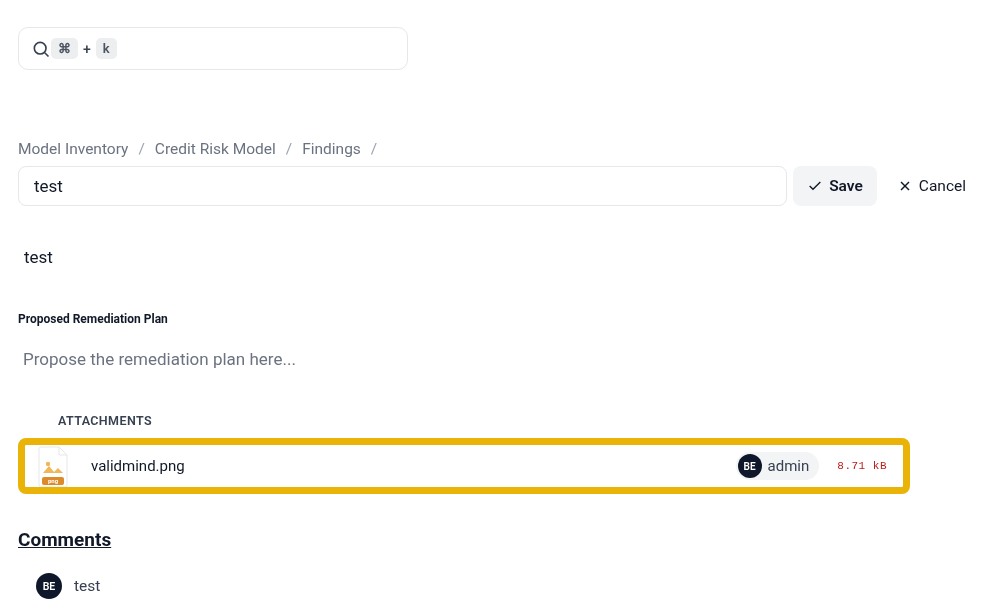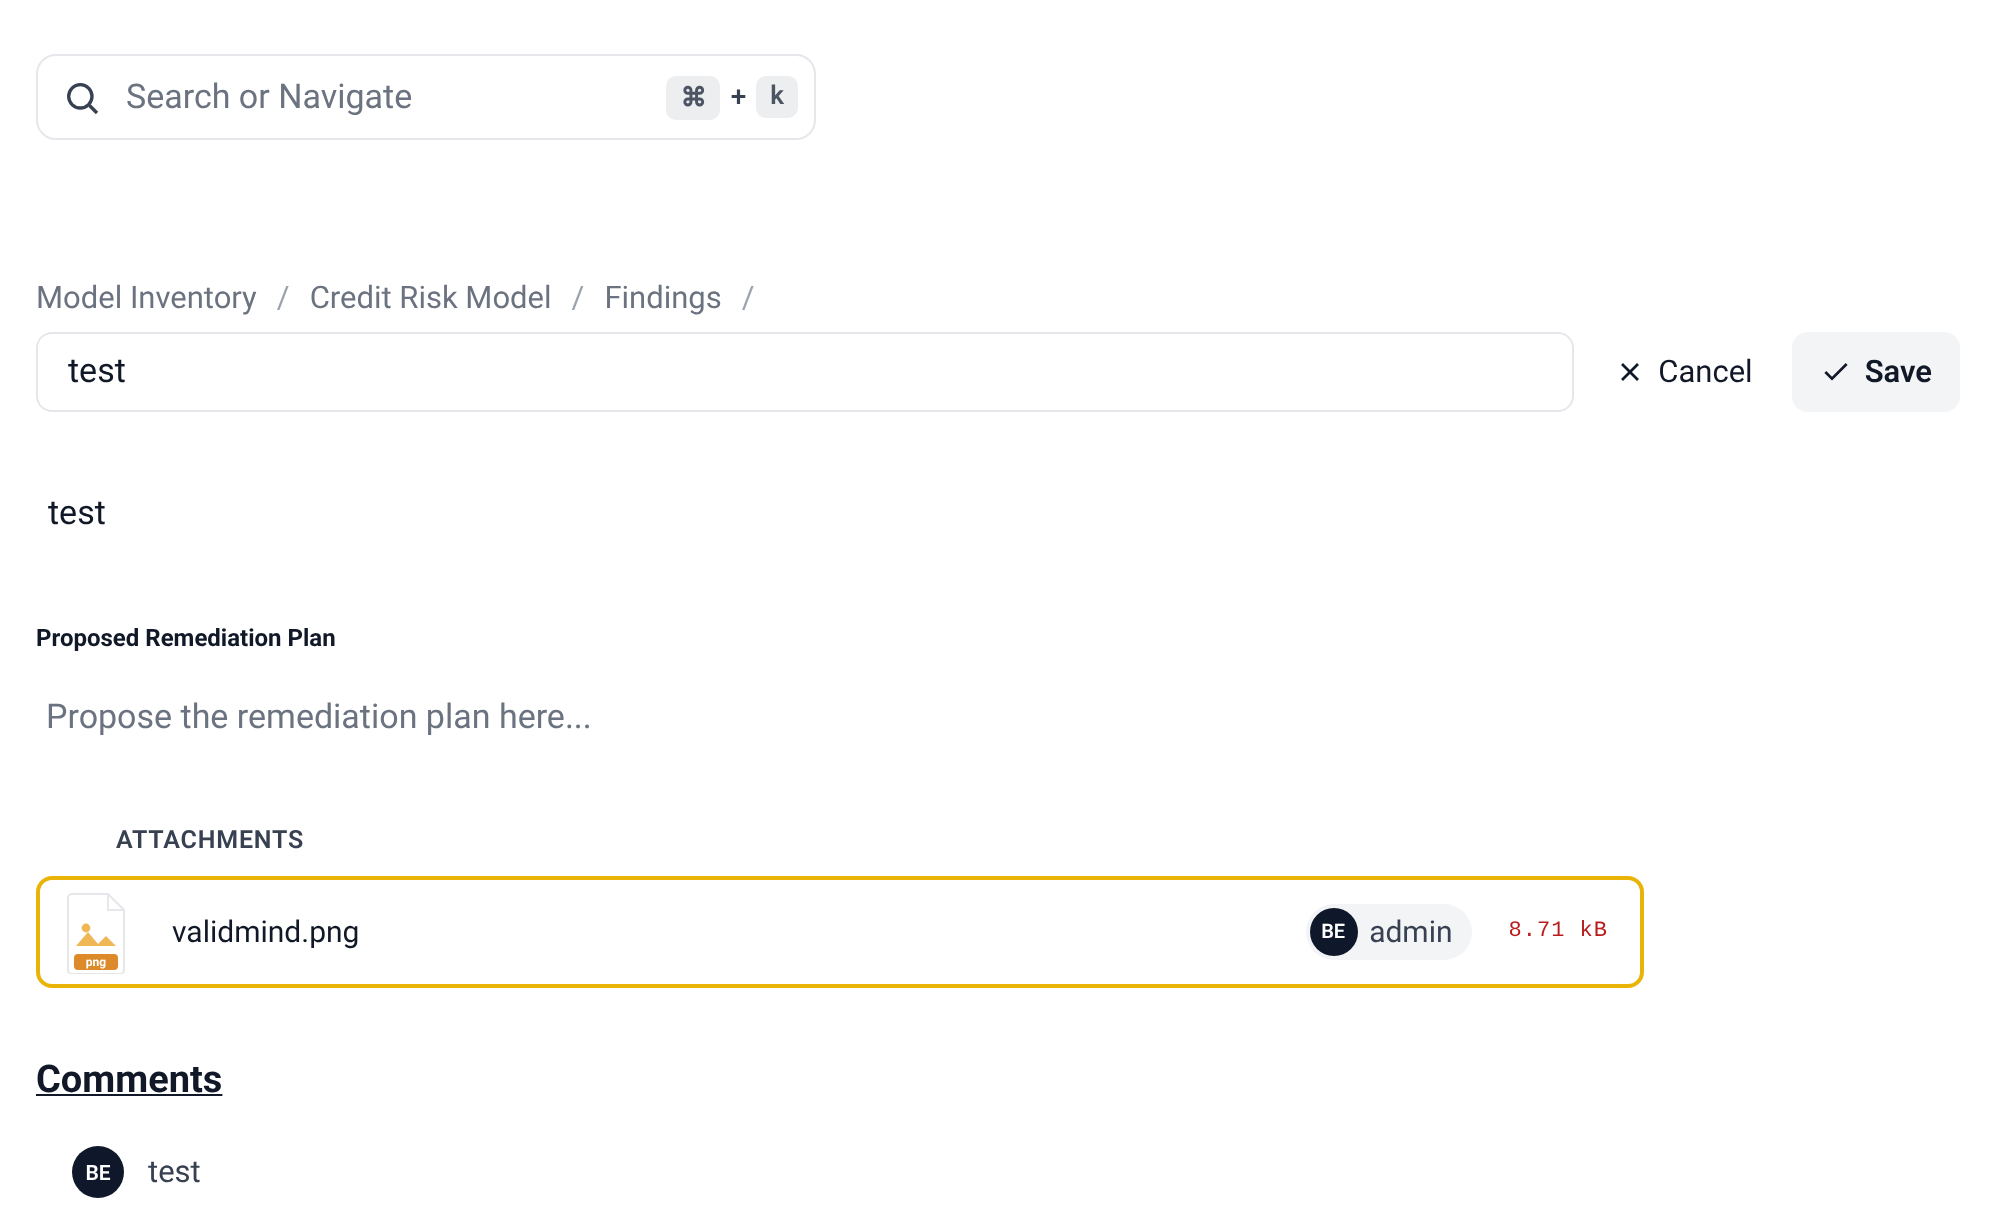--- a/index.html
+++ b/index.html
@@ -22,21 +22,21 @@
   .btn.save { background: #f3f4f6; font-weight: 600; }
   .btn svg { width: 16px; height: 16px; stroke: #111827; fill: none; stroke-width: 2; }
 
   .body-text { position: absolute; left: 24px; top: 247px; font-size: 17px; color: #111827; }
 
   .section-h { position: absolute; left: 18px; font-weight: 700; color: #111827; }
   .section-h.rem { top: 312px; font-size: 12px; }
   .rem-ph { position: absolute; left: 23px; top: 349px; font-size: 17px; color: #6b7280; }
 
   .attach-label { position: absolute; left: 18px; top: 413px; font-size: 12.5px; letter-spacing: 0.4px; font-weight: 600; color: #374151; margin-left: 40px; }
-  .attach-row { position: absolute; left: 18px; top: 438px; width: 804px; height: 56px; border: 2px solid #eab308; border-radius: 8px; display: flex; align-items: center; padding: 0 16px 0 10px; }
+  .attach-row { position: absolute; left: 18px; top: 438px; width: 892px; height: 56px; border: 7px solid #eab308; border-radius: 8px; display: flex; align-items: center; padding: 0 16px 0 10px; }
   .file-thumb { width: 36px; height: 42px; margin-right: 20px; position: relative; }
   .file-name { font-size: 15px; color: #111827; flex: 1; }
   .avatar { width: 24px; height: 24px; border-radius: 50%; background: #0f172a; color: #fff; font-size: 10px; font-weight: 600; display: flex; align-items: center; justify-content: center; }
   .user-pill { display: flex; align-items: center; gap: 6px; background: #f3f4f6; border-radius: 14px; padding: 2px 10px 2px 2px; margin-right: 18px; font-size: 15px; color: #374151; }
   .file-size { font-family: Liberation Mono, monospace; font-size: 11px; color: #b91c1c; letter-spacing: 0.5px; }
 
   .section-h.com { top: 528px; font-size: 19px; text-decoration: underline; }
   .comment { position: absolute; left: 36px; top: 573px; display: flex; gap: 12px; }
   .comment .avatar { width: 26px; height: 26px; font-size: 10.5px; }
   .comment-head { font-size: 15px; }
@@ -45,51 +45,50 @@
   .comment-body { font-size: 15.5px; color: #374151; margin-top: 4px; }
 </style>
 </head>
 <body>
 
 <div class="search-wrap">
   <svg viewBox="0 0 24 24">
       <circle cx="11" cy="11" r="7"></circle>
       <line x1="21" y1="21" x2="16.5" y2="16.5"></line>
     </svg>
-  <span class="search-placeholder">Search or Navigate</span>
   <div class="kbd-group">
     <span class="kbd">⌘</span>
     <span class="kbd-plus">+</span>
     <span class="kbd">k</span>
   </div>
 </div>
 
 <div class="crumbs">
   <span class="crumb-item">Model Inventory</span>
   <span class="sep">/</span>
   <span class="crumb-item">Credit Risk Model</span>
   <span class="sep">/</span>
   <span class="crumb-item">Findings</span>
   <span class="sep">/</span>
 </div>
 
 <div class="title-row">
   <input class="title-input" type="text" value="test" style="">
+  <div class="btn save">
+    <svg viewBox="0 0 24 24">
+        <polyline points="20 6 9 17 4 12"></polyline>
+      </svg>
+    <span>Save</span>
+  </div>
   <div class="btn">
     <svg viewBox="0 0 24 24">
         <line x1="18" y1="6" x2="6" y2="18"></line>
         <line x1="6" y1="6" x2="18" y2="18"></line>
       </svg>
     <span>Cancel</span>
-  </div>
-  <div class="btn save">
-    <svg viewBox="0 0 24 24">
-        <polyline points="20 6 9 17 4 12"></polyline>
-      </svg>
-    <span>Save</span>
   </div>
 </div>
 
 <div class="body-text">test</div>
 
 <div class="section-h rem">Proposed Remediation Plan</div>
 <div class="rem-ph">Propose the remediation plan here...</div>
 
 <div class="attach-label">ATTACHMENTS</div>
 <div class="attach-row">

